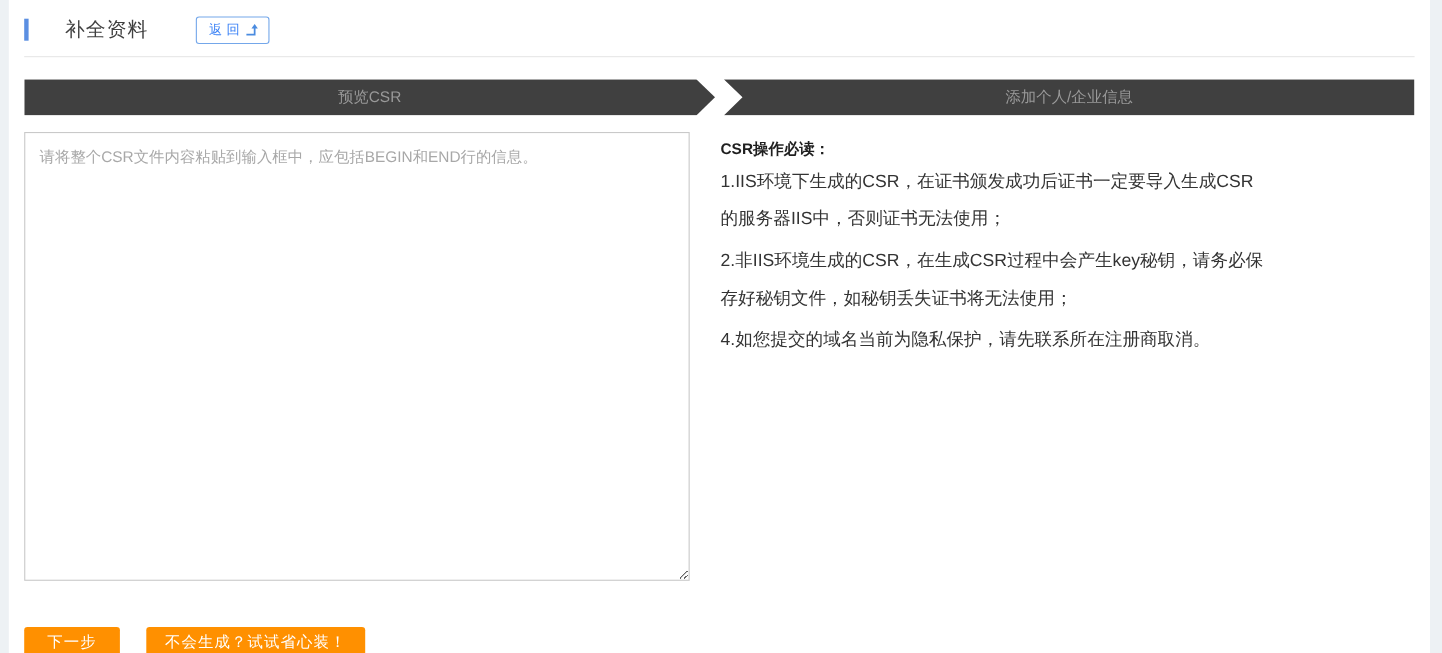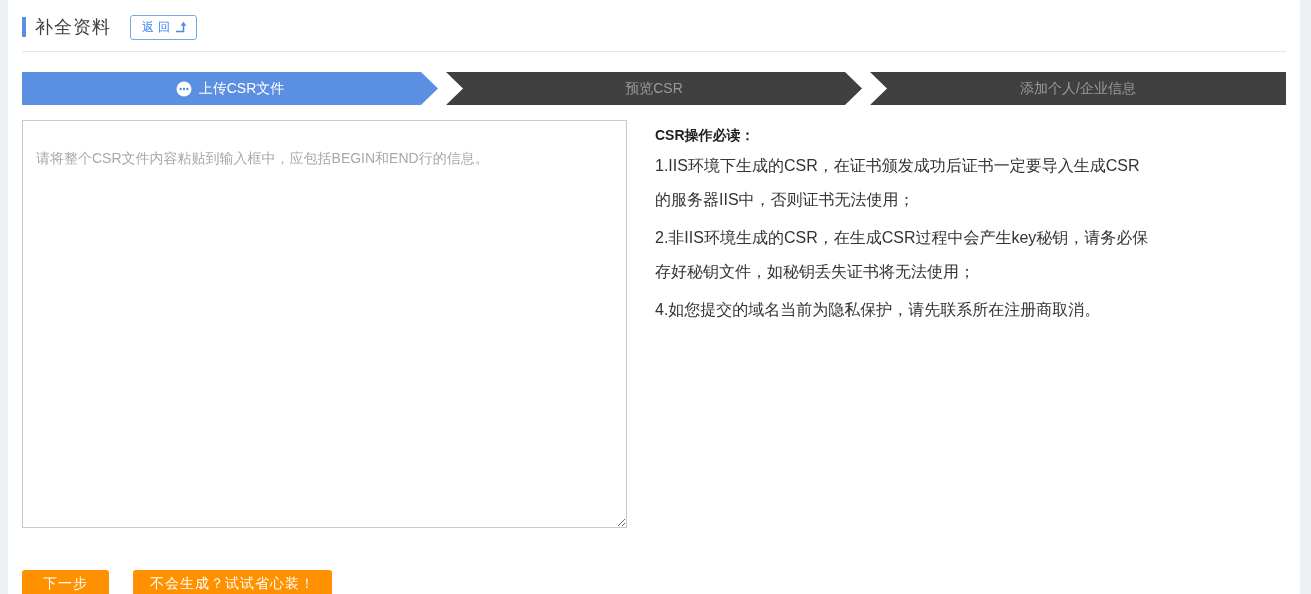--- a/index.html
+++ b/index.html
@@ -11,21 +11,21 @@
     padding-right: 11px;
     overflow: hidden;
   }
   .page-card {
     background: #ffffff;
     width: 100%;
     height: 100%;
     padding: 15px 14px 0 14px;
   }
   
-  .header-row { display: flex; align-items: center; height: 24px; }
+  .header-row { display: flex; align-items: center; height: 24px; gap: 24px; }
   .accent-bar { width: 4px; height: 20px; background: #5b8fe2; }
   .page-title { font-size: 18px; color: #404040; font-weight: 400; margin-left: 9px; letter-spacing: 1px; }
   .back-btn {
     margin-left: 19px;
     display: inline-flex; align-items: center;
     border: 1px solid #74a7ea; border-radius: 3px;
     background: #fff; color: #3b82f6;
     font-size: 12px; letter-spacing: 4px;
     padding: 3px 8px 3px 11px; cursor: pointer;
     font-family: inherit;
@@ -49,21 +49,21 @@
     margin-right: 0;
     clip-path: polygon(0 0, 100% 0, 100% 100%, 0 100%, 17px 50%);
   }
   .step.active { background: #5b8fe2; color: #ffffff; }
   .step .dots-icon { margin-right: 7px; display: inline-flex; }
   
   .main { display: flex; margin-top: 15px; }
   .csr-textarea {
     width: 605px; height: 408px;
     border: 1px solid #c9c9c9;
-    padding: 27px 13px;
+    padding: 11px 13px;
     font-size: 14px; color: #333;
     font-family: inherit;
     resize: both; outline: none;
     line-height: 1.5;
   }
   .csr-textarea::placeholder { color: #a8a8a8; }
   .notice { margin-left: 28px; width: 500px; padding-top: 7px; }
   .notice-title { font-size: 14px; color: #1f1f1f; font-weight: bold; }
   .notice-item { font-size: 16px; color: #333; line-height: 34px; margin-top: 4px; }
   
@@ -93,31 +93,20 @@
           <path d="M1 10.5 H8.5 V4.5" stroke="#4a8be0" stroke-width="1.6" fill="none"></path>
           <path d="M5.6 4.8 L8.5 0.8 L11.4 4.8 Z" fill="#4a8be0"></path>
         </svg>
       </span>
     </button>
   </div>
 
   <hr class="header-divider">
 
   <div class="stepper">
-    <div class="step active">
-      <span class="dots-icon">
-        <svg width="16" height="16" viewBox="0 0 16 16">
-          <circle cx="8" cy="8" r="7.5" fill="#ffffff"></circle>
-          <circle cx="4.6" cy="8" r="1.2" fill="#5b8fe2"></circle>
-          <circle cx="8" cy="8" r="1.2" fill="#5b8fe2"></circle>
-          <circle cx="11.4" cy="8" r="1.2" fill="#5b8fe2"></circle>
-        </svg>
-      </span>
-      <span>上传CSR文件</span>
-    </div>
     <div class="step">
       <span>预览CSR</span>
     </div>
     <div class="step">
       <span>添加个人/企业信息</span>
     </div>
   </div>
 
   <div class="main">
     <textarea class="csr-textarea" placeholder="请将整个CSR文件内容粘贴到输入框中，应包括BEGIN和END行的信息。" style=""></textarea>

